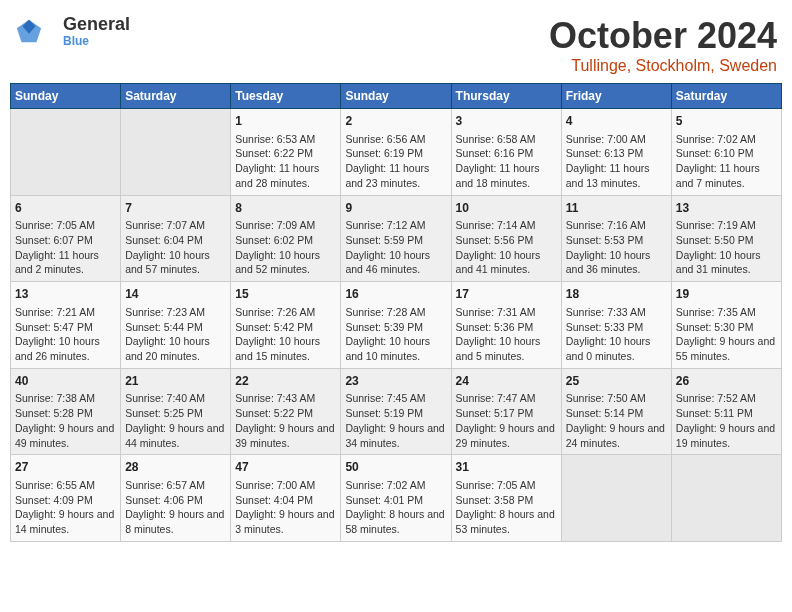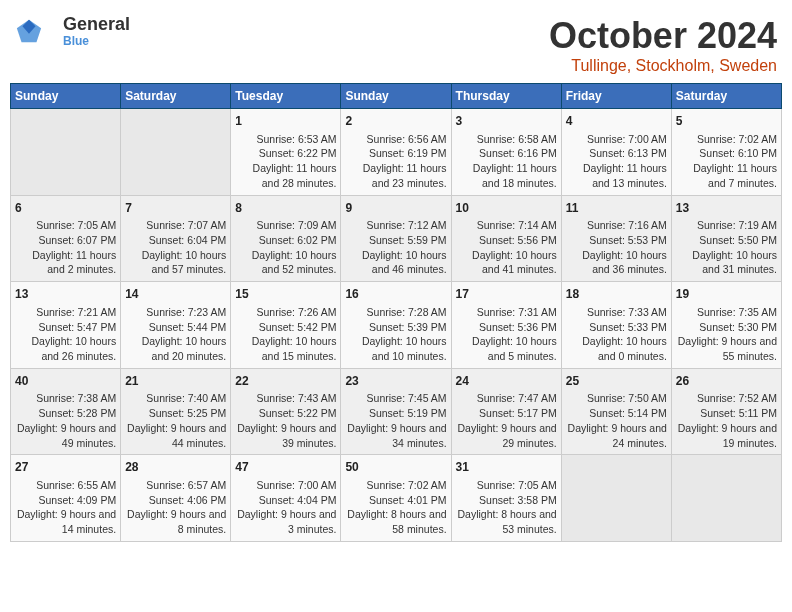--- a/index.html
+++ b/index.html
@@ -86,21 +86,20 @@
     .day-num {
       font-weight: bold;
       font-size: 12px;
       display: block;
       margin-bottom: 2px;
       color: #222;
     }
     .day-info {
       color: #333;
       font-size: 10.5px;
-      text-align: right;
     }
     .empty-cell {
       background: #e8e8e8 !important;
     }
   </style>
 </head>
 <body>
 
 <div class="header-section">
   <div class="logo">

